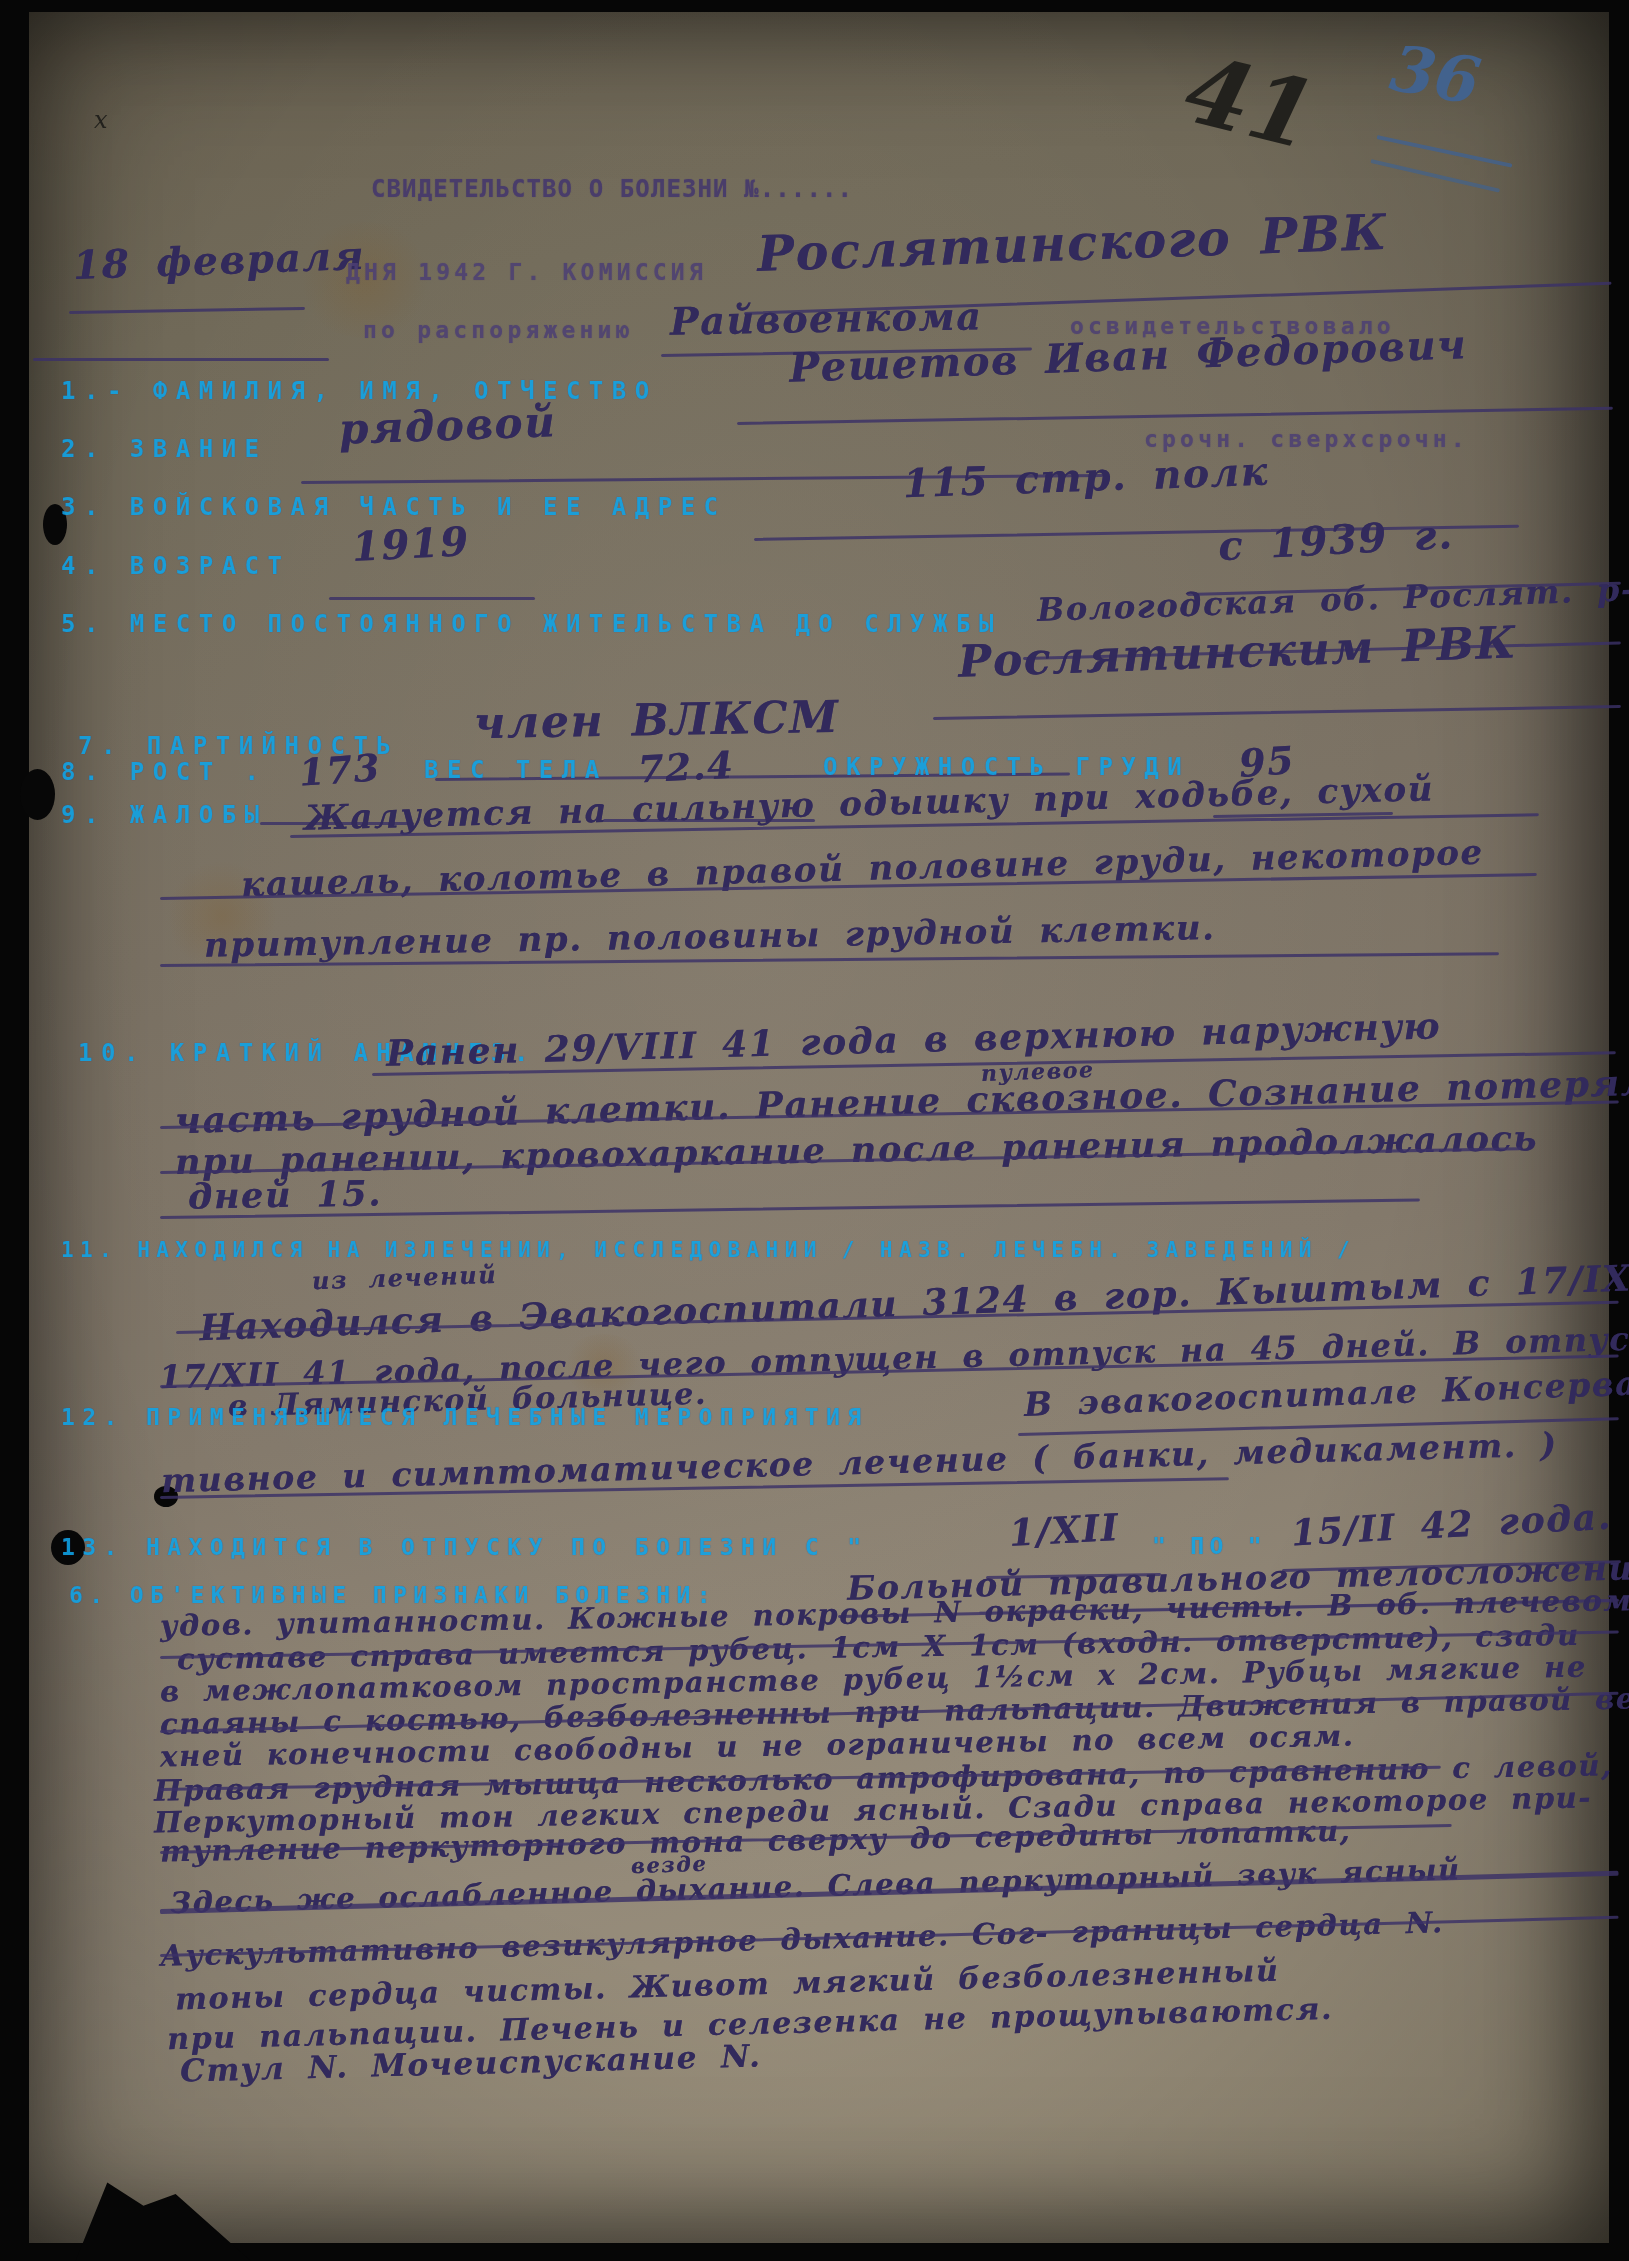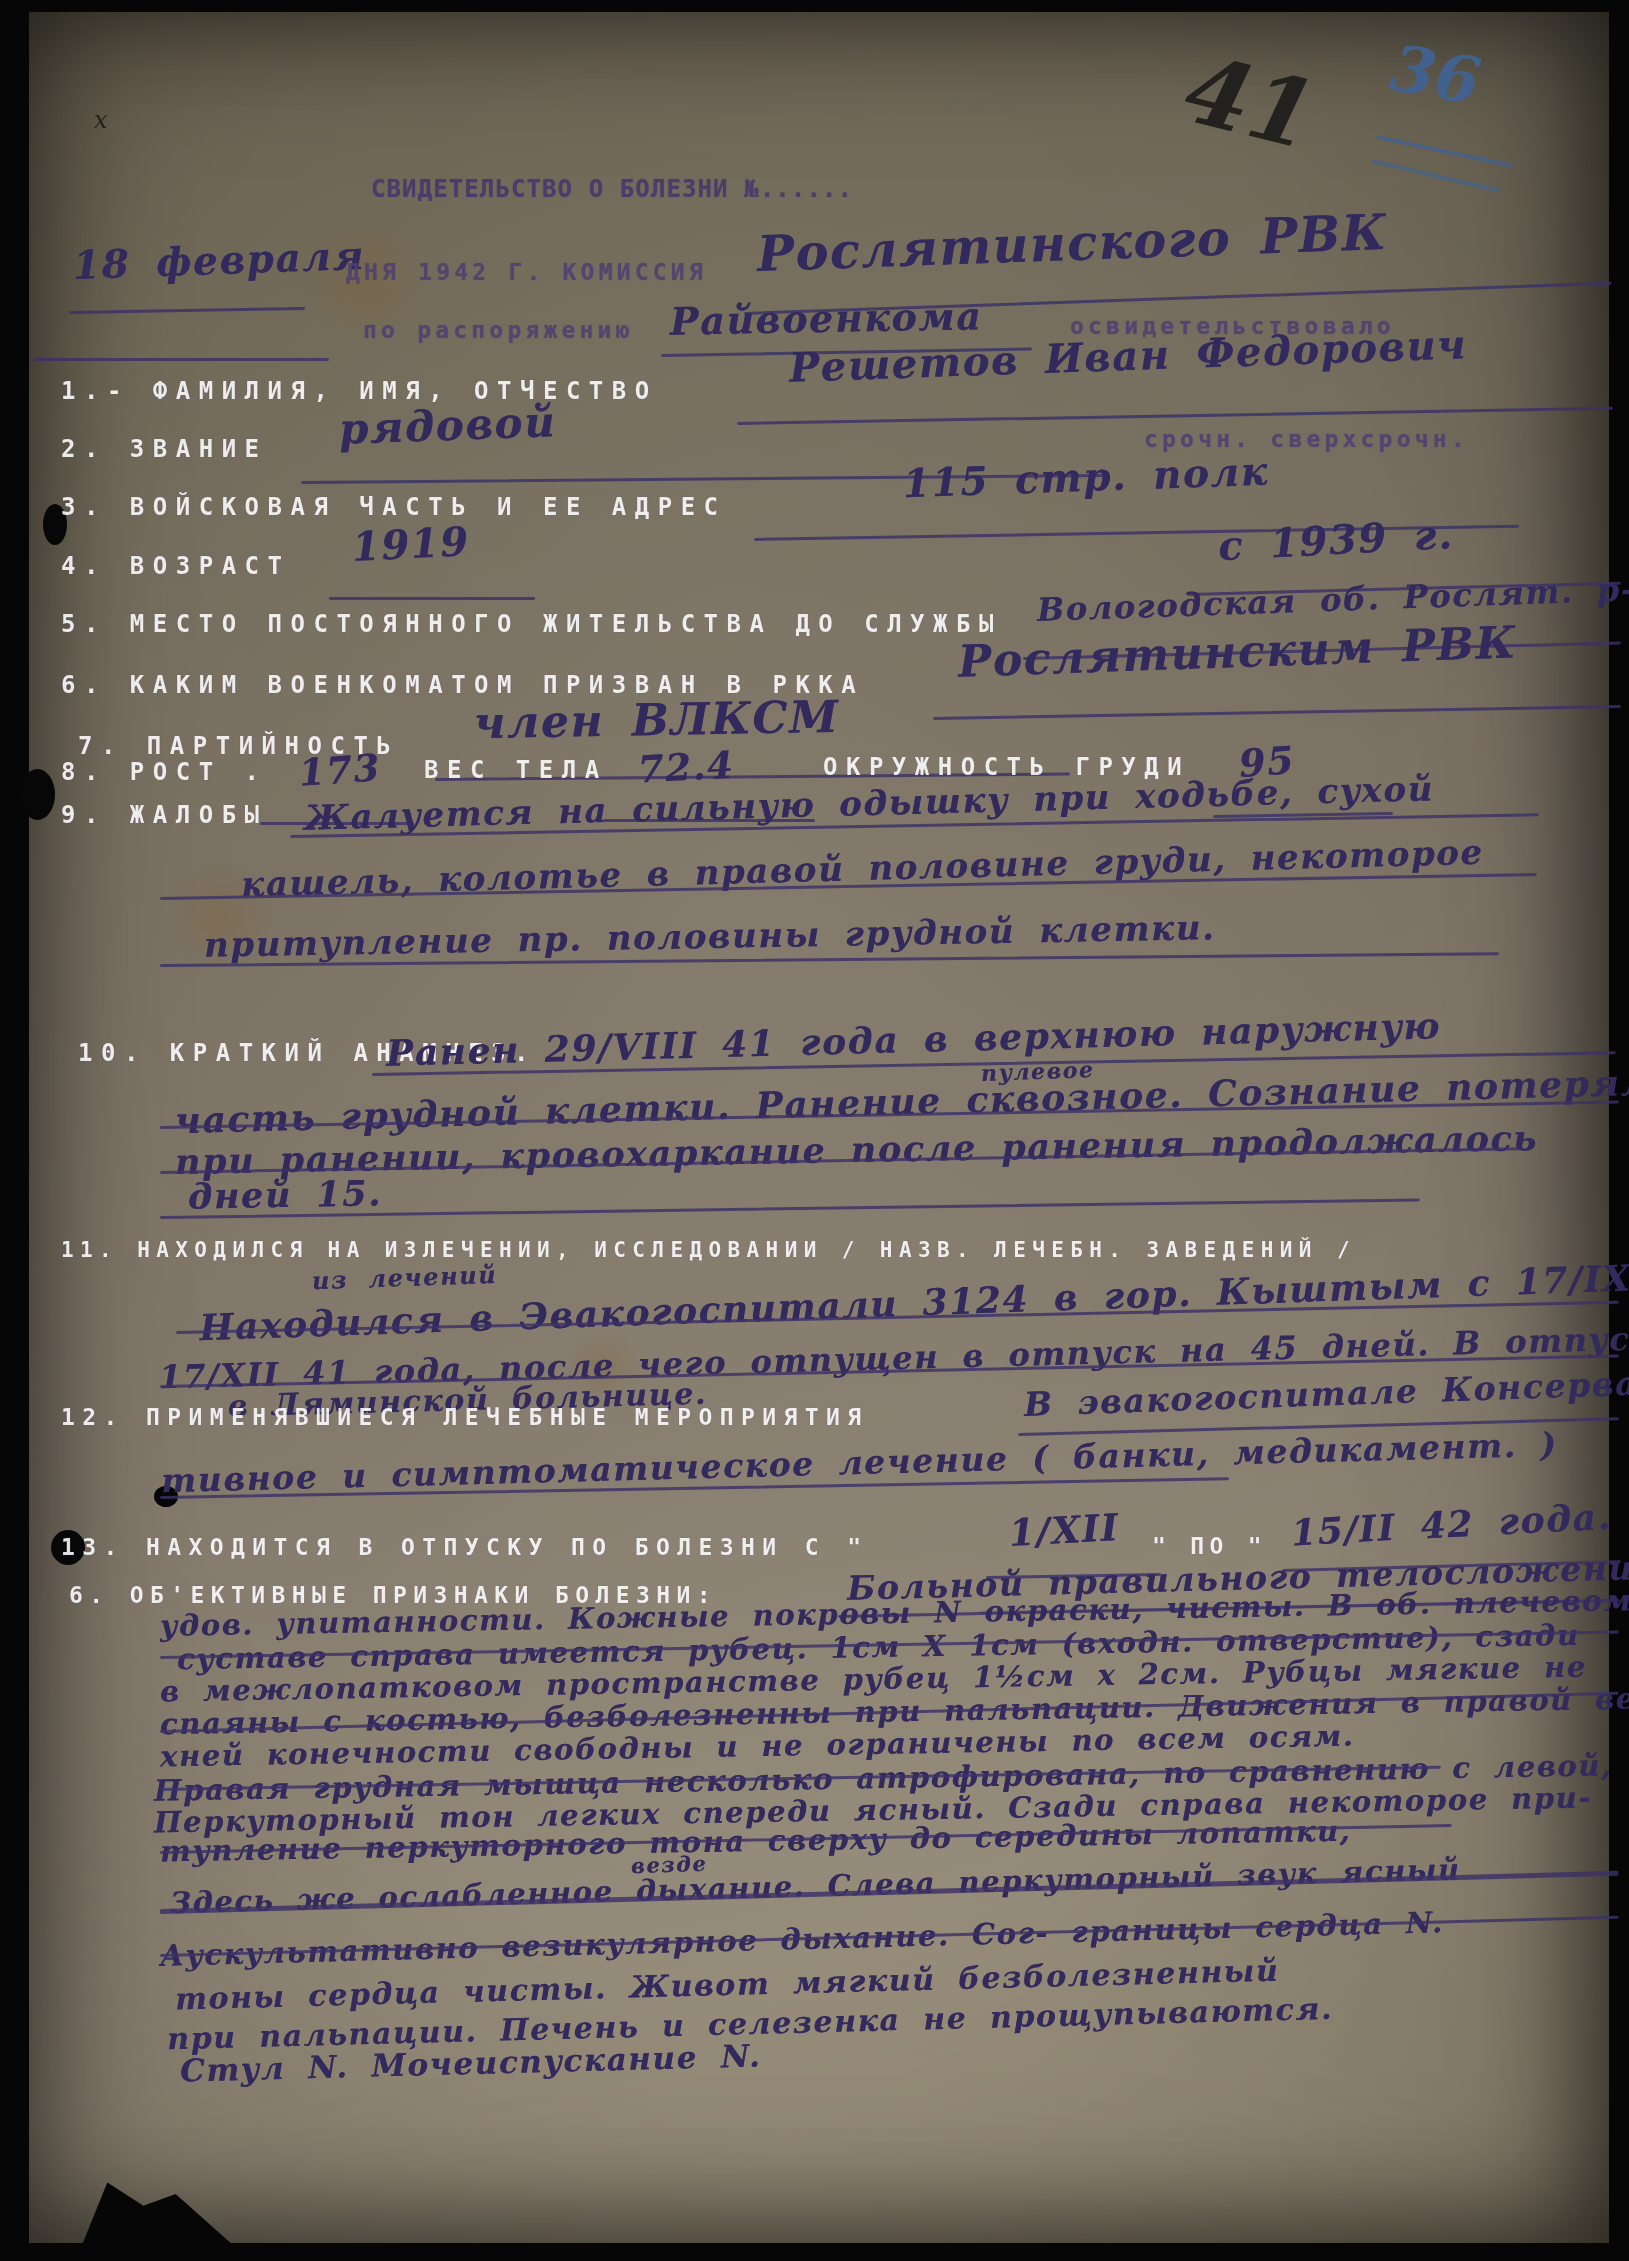--- a/index.html
+++ b/index.html
@@ -2,21 +2,21 @@
 <html style="font-size:8.5px"><head>
 <meta charset="utf-8">
 <style>
   html,body{margin:0;padding:0;background:#000;}
   .stage{position:relative;width:1629px;height:2261px;background:#060606;overflow:hidden;}
   .paper{position:absolute;left:29px;top:11.6px;width:1580px;height:2231px;
     background:linear-gradient(168deg,#6b6352 0%,#716a59 14%,#7a7163 38%,#83796b 58%,#948a79 78%,#a2977f 100%);
     box-shadow:inset 0 0 138px rgba(0,0,0,.55), inset -21px -10.6px 95px rgba(0,0,0,.35);}
   .vignette{position:absolute;left:29px;top:11.6px;width:1580px;height:2231px;
     background:radial-gradient(ellipse at 45% 40%, rgba(255,244,220,.07) 0%, rgba(0,0,0,0) 55%, rgba(0,0,0,.25) 100%);}
-  .t{position:absolute;font-family:"DejaVu Sans Mono",monospace;color:#ffffff;font-weight:bold;
+  .t{position:absolute;font-family:"DejaVu Sans Mono",monospace;color:#0ea5e9;font-weight:bold;
      font-size:24px;letter-spacing:8.5px;white-space:nowrap;opacity:.88;text-shadow:0 0 1.1px rgba(60,45,110,.55);}
   .t2{position:absolute;font-family:"DejaVu Sans Mono",monospace;color:#4c3f74;font-weight:bold;
      font-size:23px;letter-spacing:4.2px;white-space:nowrap;opacity:.85;text-shadow:0 0 1.1px rgba(60,45,110,.5);margin-left:24px;}
   .title{position:absolute;font-family:"DejaVu Sans Mono",monospace;color:#45386c;font-weight:bold;
      font-size:24px;letter-spacing:1.1px;white-space:nowrap;opacity:.9;text-shadow:0 0 1.1px rgba(60,45,110,.5);}
   .h{position:absolute;font-family:"DejaVu Serif",serif;font-style:italic;font-weight:bold;color:#322a5c;
      white-space:nowrap;letter-spacing:1.6px;word-spacing:10.6px;text-shadow:0 0 0.5px rgba(40,30,85,.6);}
   .r{position:absolute;height:3.2px;background:#3a3166;border-radius:1.6px;opacity:.82;transform-origin:left center;}
   .pencil{position:absolute;font-family:"DejaVu Serif",serif;font-style:italic;color:#22211d;white-space:nowrap;}
   .bluepen{position:absolute;font-family:"DejaVu Serif",serif;font-style:italic;color:#42628d;white-space:nowrap;}
@@ -77,21 +77,20 @@
   <div class="t" style="left:61px;top:552px;">4.  ВОЗРАСТ</div>
   <div class="h" style="left:352px;top:520px;font-size:40px;transform:rotate(-3deg);">1919</div>
   <div class="h" style="left:1218px;top:516px;font-size:40px;transform:rotate(-3deg);">с 1939 г.</div>
   <div class="r" style="left:329px;top:597px;width:206px;"></div>
   <div class="r" style="left:1187px;top:593px;width:434px;transform:rotate(-1.5deg);"></div>
 
   <div class="t" style="left:61px;top:610px;">5.  МЕСТО ПОСТОЯННОГО ЖИТЕЛЬСТВА ДО СЛУЖБЫ</div>
   <div class="h" style="left:1037px;top:580px;font-size:32px;transform:rotate(-2deg);">Вологодская об. Рослят. р-н.</div>
   <div class="r" style="left:1023px;top:657px;width:598px;transform:rotate(-1.5deg);"></div>
 
-  <div class="t" style="left:61px;top:671px;">6.  КАКИМ ВОЕНКОМАТОМ ПРИЗВАН В РККА</div>
   <div class="h" style="left:958px;top:626px;font-size:44px;transform:rotate(-2deg);">Рослятинским РВК</div>
   <div class="r" style="left:933px;top:717px;width:688px;transform:rotate(-1deg);"></div>
 
   <div class="t" style="left:78px;top:732px;">7.  ПАРТИЙНОСТЬ</div>
   <div class="h" style="left:474px;top:694px;font-size:44px;transform:rotate(-1deg);">член ВЛКСМ</div>
   <div class="r" style="left:435px;top:778px;width:635px;transform:rotate(-0.5deg);"></div>
 
   <div class="t" style="left:61px;top:758px;">8.  РОСТ .</div>
   <div class="h" style="left:299px;top:748px;font-size:37px;transform:rotate(-4deg);">173</div>
   <div class="t" style="left:424px;top:756px;">ВЕС ТЕЛА</div>

